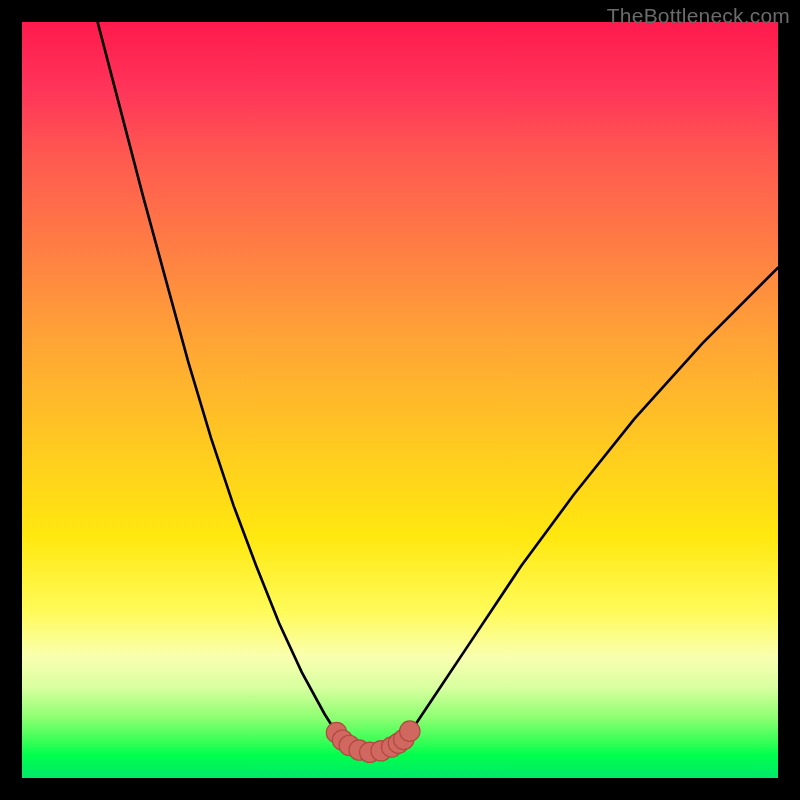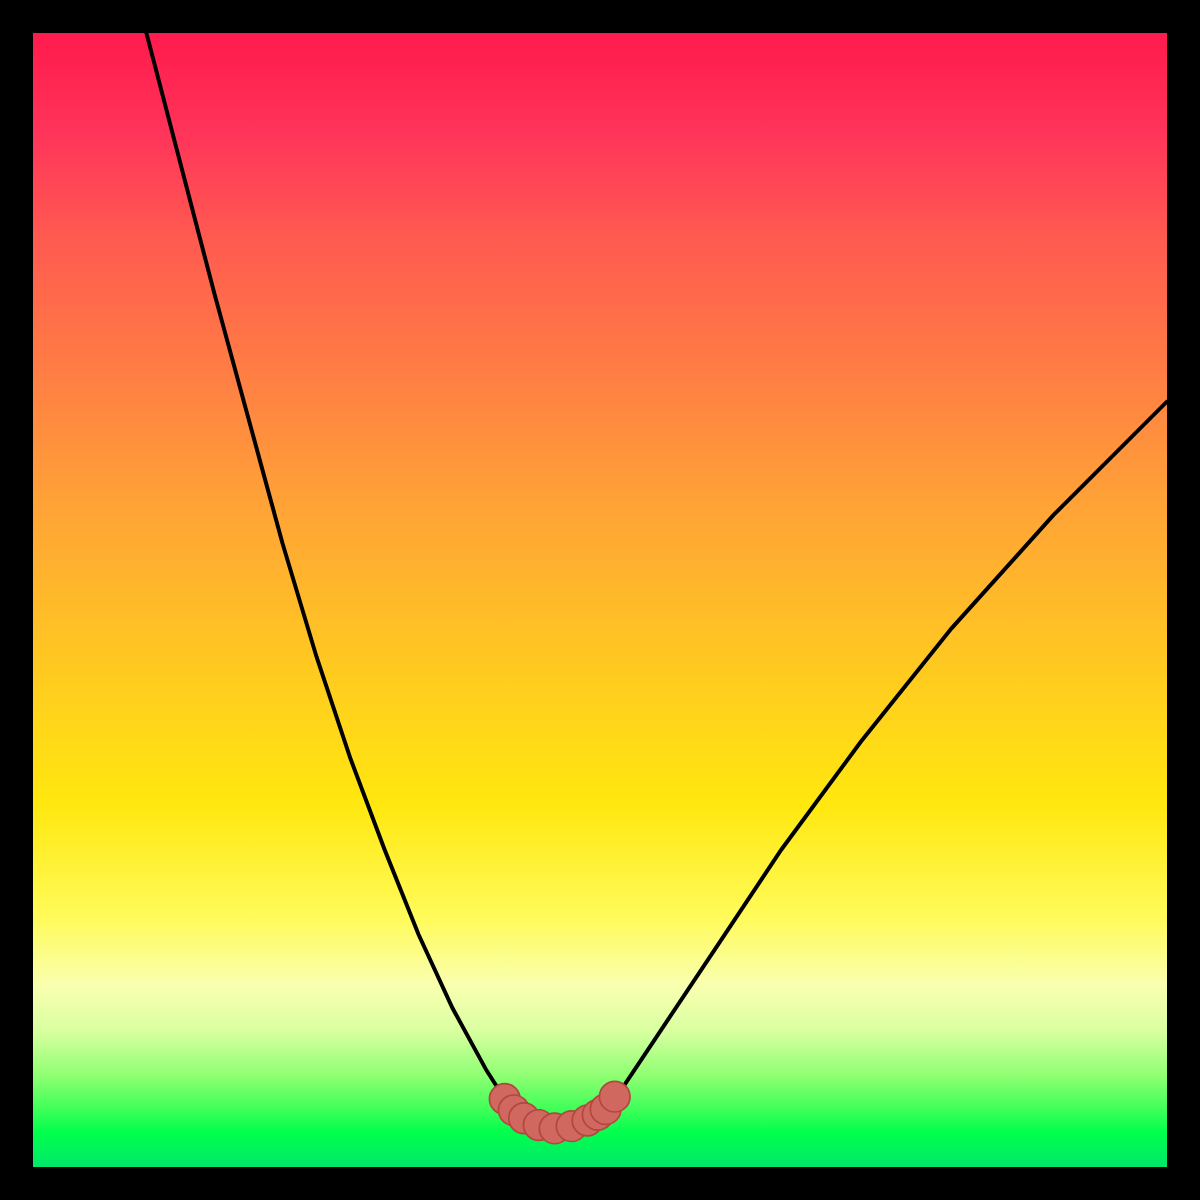--- a/index.html
+++ b/index.html
@@ -83,13 +83,14 @@
           <circle cx="46.00" cy="96.60" r="1.35" fill="#d06860" stroke="#b04840" stroke-width="0.15"></circle>
           <circle cx="47.50" cy="96.40" r="1.35" fill="#d06860" stroke="#b04840" stroke-width="0.15"></circle>
           <circle cx="48.90" cy="95.90" r="1.35" fill="#d06860" stroke="#b04840" stroke-width="0.15"></circle>
           <circle cx="49.80" cy="95.40" r="1.35" fill="#d06860" stroke="#b04840" stroke-width="0.15"></circle>
           <circle cx="50.50" cy="94.90" r="1.35" fill="#d06860" stroke="#b04840" stroke-width="0.15"></circle>
           <circle cx="51.30" cy="93.80" r="1.35" fill="#d06860" stroke="#b04840" stroke-width="0.15"></circle>
         </g>
     </svg>
   </div>
 
+  <div class="watermark">TheBottleneck.com</div>
 </div>
 
 </body></html>

